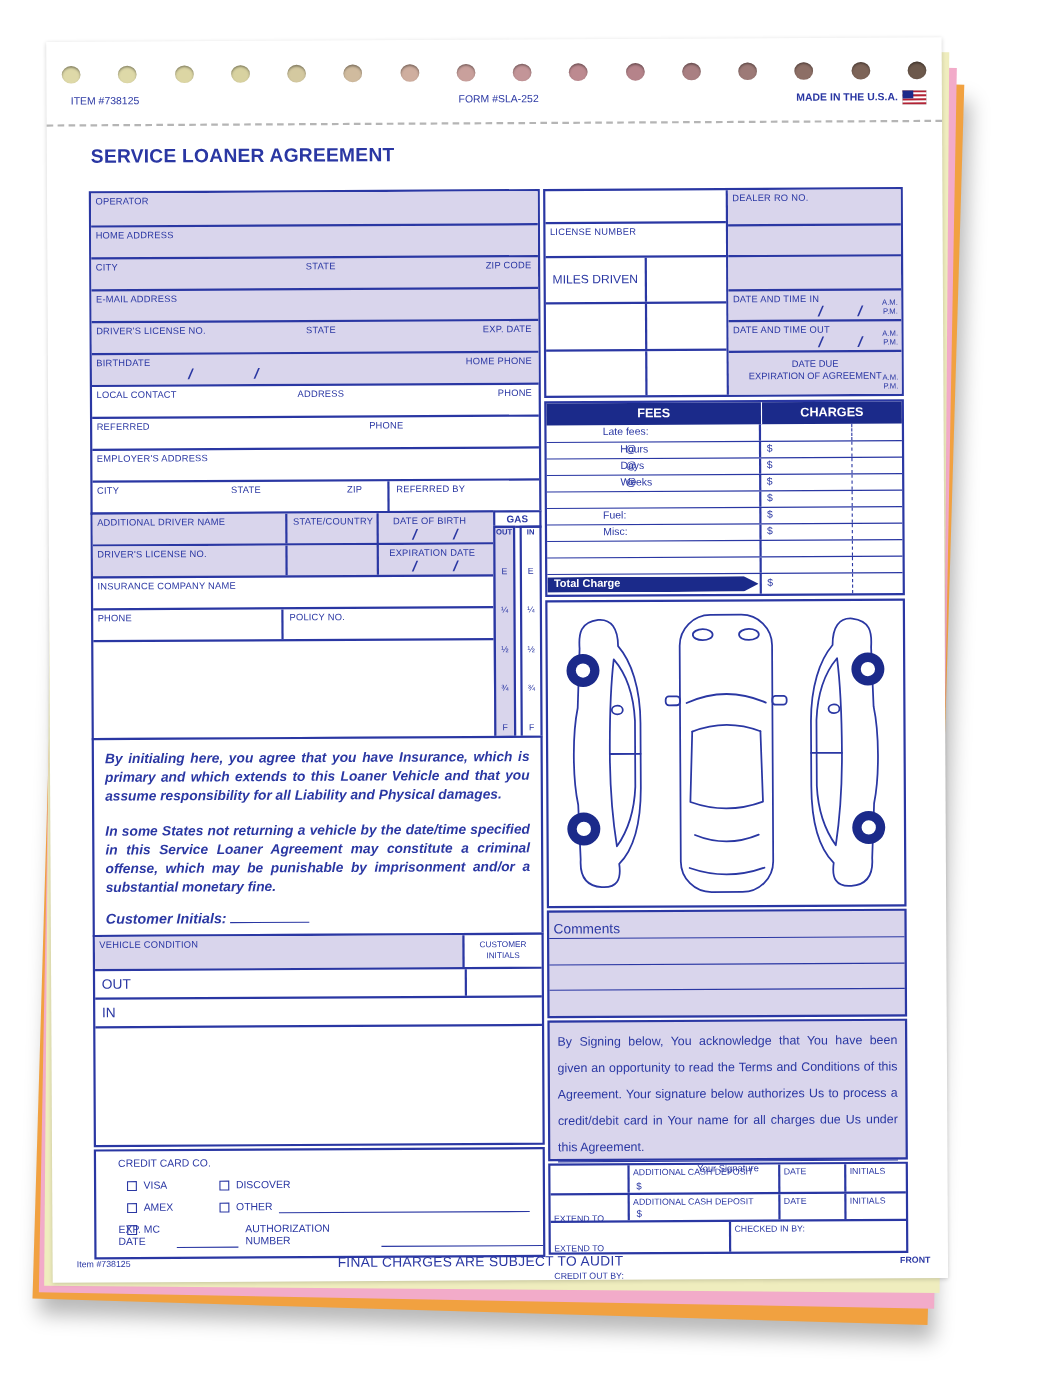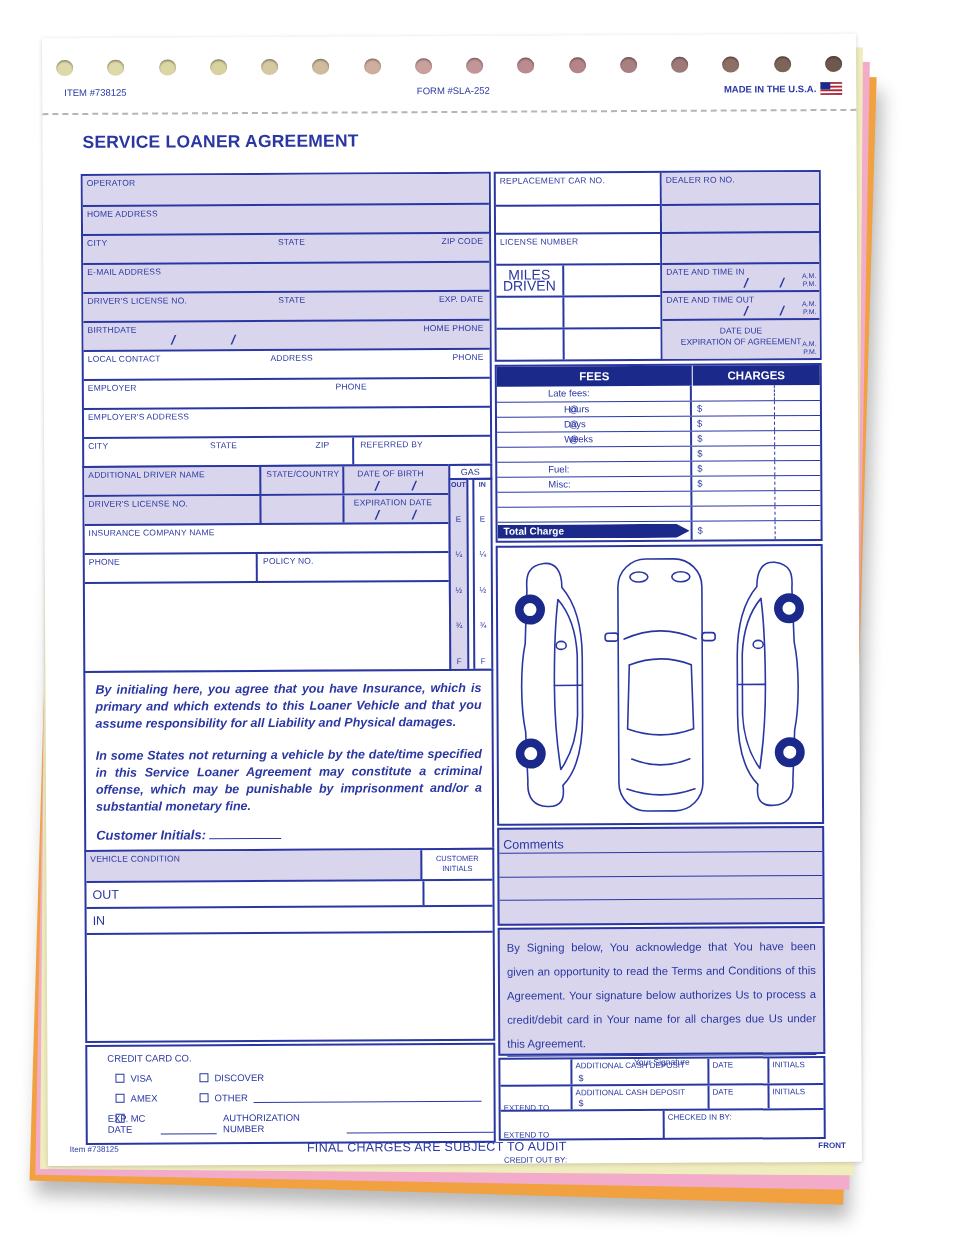--- a/index.html
+++ b/index.html
@@ -39,21 +39,21 @@
   .box{border:2px solid var(--ink);position:relative;background:#fff;}
   .prow{position:relative;height:29px;border-top:2px solid var(--ink);}
   .prow:first-child{border-top:none;}
   .vline{position:absolute;top:0;bottom:0;border-left:2px solid var(--ink);}
 
   .band{position:relative;height:207px;margin-top:-2px;}
   .band-main{position:absolute;left:0;top:0;width:368px;height:207px;border:2px solid var(--ink);}
   .brow{position:relative;height:29px;border-bottom:2px solid var(--ink);}
   .brow.empty-tall{height:89px;border-bottom:none;}
   .gas{position:absolute;left:366px;top:0;width:44px;height:207px;}
-  .gas-title{height:16px;border:2px solid var(--ink);background:#fff;text-align:center;font-size:9px;font-weight:normal;line-height:13px;}
+  .gas-title{height:16px;border:2px solid var(--ink);background:#fff;text-align:center;font-size:9px;font-weight:bold;line-height:13px;}
   .gas-cols{position:absolute;left:0;top:14px;bottom:0;width:44px;display:flex;justify-content:space-between;}
   .gas-col{width:20px;border:2px solid var(--ink);display:flex;flex-direction:column;align-items:center;justify-content:space-between;padding:1px 0 3px;font-size:8px;}
   .gas-col .gh{font-size:7px;font-weight:bold;}
 
   .notice-box{margin-top:-2px;height:181px;padding:9px 10px 6px;}
   .notice{font-size:12.5px;font-weight:bold;font-style:italic;line-height:1.36;text-align:justify;}
   .notice + .notice{margin-top:15px;}
   .cust-init{position:absolute;left:10px;bottom:7px;font-size:13px;font-weight:bold;font-style:italic;}
   .init-line{display:inline-block;width:72px;border-bottom:1.6px solid var(--ink);height:12px;}
 
@@ -74,21 +74,21 @@
   .cc-foot{position:absolute;left:20px;bottom:8px;display:flex;align-items:flex-end;gap:6px;}
 
   
   .col-r{position:absolute;left:451px;top:136px;width:327px;}
   .info{display:flex;height:190px;border:2px solid var(--ink);}
   .info-l{width:166px;border-right:2px solid var(--ink);display:flex;flex-direction:column;}
   .irow{position:relative;border-top:2px solid var(--ink);}
   .irow:first-child{border-top:none;}
   .miles{display:flex;flex:1;flex-direction:column;}
   .mrow{display:flex;flex:1;border-top:2px solid var(--ink);}
-  .mcell-l{width:68px;border-right:2px solid var(--ink);position:relative;font-size:14px;text-align:center;display:flex;align-items:center;justify-content:center;line-height:11px;}
+  .mcell-l{width:92px;border-right:2px solid var(--ink);position:relative;font-size:11px;text-align:center;display:flex;align-items:center;justify-content:center;line-height:11px;}
   .mcell-r{flex:1;}
   .info-r{flex:1;background:var(--lav);display:flex;flex-direction:column;}
   .dcell{position:relative;border-top:2px solid var(--ink);}
   .dcell:first-child{border-top:none;}
   .duecell{text-align:center;font-size:8.5px;line-height:11px;padding-top:5px;}
 
   .fees{margin-top:3px;border:2px solid var(--ink);}
   .fees-head{display:flex;height:20px;background:var(--navy);}
   .fees-head div{color:#fff;font-weight:bold;font-size:11.5px;text-align:center;line-height:20px;}
   .fh-l{width:195px;}
@@ -210,21 +210,21 @@
           <span class="lbl" style="left:auto;right:6px">HOME PHONE</span>
           <span class="slash" style="left:88px;top:10px">/</span>
           <span class="slash" style="left:148px;top:10px">/</span>
         </div>
         <div class="prow">
           <span class="lbl">LOCAL CONTACT</span>
           <span class="lbl" style="left:46%">ADDRESS</span>
           <span class="lbl" style="left:auto;right:6px">PHONE</span>
         </div>
         <div class="prow">
-          <span class="lbl">EMPLOYER</span>
+          <span class="lbl">REFERRED</span>
           <span class="lbl" style="left:62%">PHONE</span>
         </div>
         <div class="prow">
           <span class="lbl">EMPLOYER'S ADDRESS</span>
         </div>
         <div class="prow">
           <span class="lbl">CITY</span>
           <span class="lbl" style="left:31%">STATE</span>
           <span class="lbl" style="left:57%">ZIP</span>
           <span class="vline" style="left:66%"></span>
@@ -338,23 +338,20 @@
           <span class="cc-under" style="width:58px"></span>
           <span>AUTHORIZATION NUMBER</span>
           <span class="cc-under" style="width:150px"></span>
         </span>
       </div>
     </div>
 
     <div class="col-r">
       <div class="info">
         <div class="info-l">
-          <div class="irow" style="height:31px">
-            <span class="lbl">REPLACEMENT CAR NO.</span>
-          </div>
           <div class="irow" style="height:28px"></div>
           <div class="irow" style="height:31px">
             <span class="lbl">LICENSE NUMBER</span>
           </div>
           <div class="miles">
             <div class="mrow">
               <div class="mcell-l">MILES DRIVEN</div>
               <div class="mcell-r"></div>
             </div>
             <div class="mrow">

